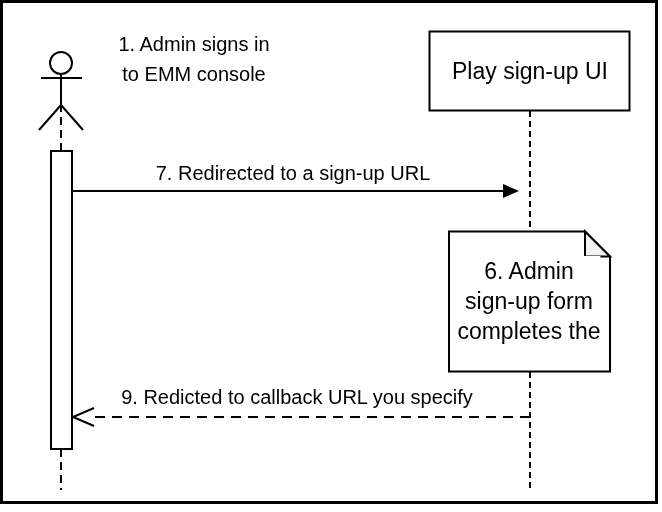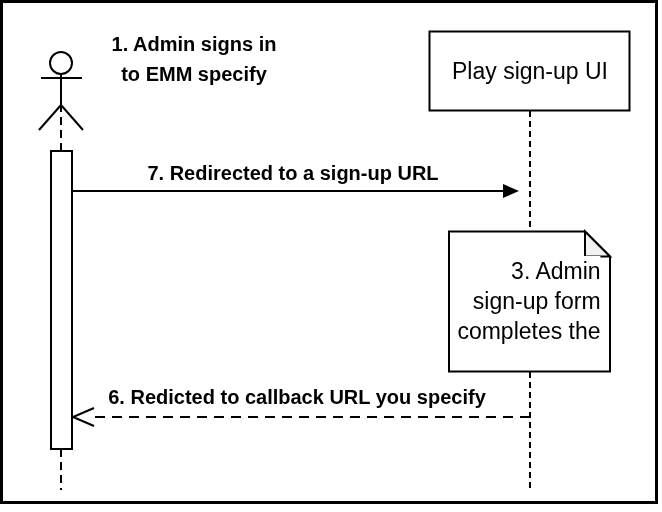--- a/index.html
+++ b/index.html
@@ -25,22 +25,22 @@
   .fold        { fill: var(--note-fold, #f2f2f2); stroke: var(--stroke, #000); stroke-width: 2; }
 
   
   .label {
     position: absolute;
     white-space: nowrap;
     text-align: center;
     background: var(--background, #ffffff);
     color: var(--stroke, #000000);
   }
-  .msg  { font-size: 20px; line-height: 30px; font-weight: bold; }
-  .big  { font-size: 23px; line-height: 30px; text-align: right; }
+  .msg  { font-size: 20px; line-height: 30px; }
+  .big  { font-size: 23px; line-height: 30px; }
   #label-m1   { left: 194px; top: 29px;  transform: translateX(-50%); }
   #label-m2   { left: 293px; top: 158px; transform: translateX(-50%); }
   #label-m4   { left: 297px; top: 382px; transform: translateX(-50%); }
   #label-play { left: 530px; top: 71px;  transform: translate(-50%, -50%); }
   #label-note { left: 529px; top: 301px; transform: translate(-50%, -50%); }
 </style>
 </head>
 <body>
 
 <div class="canvas">
@@ -76,28 +76,28 @@
     </g>
 
     <g>
       <path class="st fill-bg" d="M 449 231.5 L 585 231.5 L 610 256.5 L 610 371.5 L 449 371.5 Z"></path>
       <path class="fold" d="M 585 231.5 L 585 256.5 L 610 256.5 Z"></path>
     </g>
   </svg>
 
   <div class="label msg" id="label-m1">
     <div>1. Admin signs in</div>
-    <div>to EMM specify</div>
+    <div>to EMM console</div>
   </div>
 
   <div class="label big" id="label-play">Play sign-up UI</div>
 
   <div class="label msg" id="label-m2">7. Redirected to a sign-up URL</div>
 
   <div class="label big" id="label-note">
-    <div>3. Admin</div>
+    <div>6. Admin</div>
     <div>sign-up form</div>
     <div>completes the</div>
   </div>
 
-  <div class="label msg" id="label-m4">6. Redicted to callback URL you specify</div>
+  <div class="label msg" id="label-m4">9. Redicted to callback URL you specify</div>
 
 </div>
 
 </body></html>

